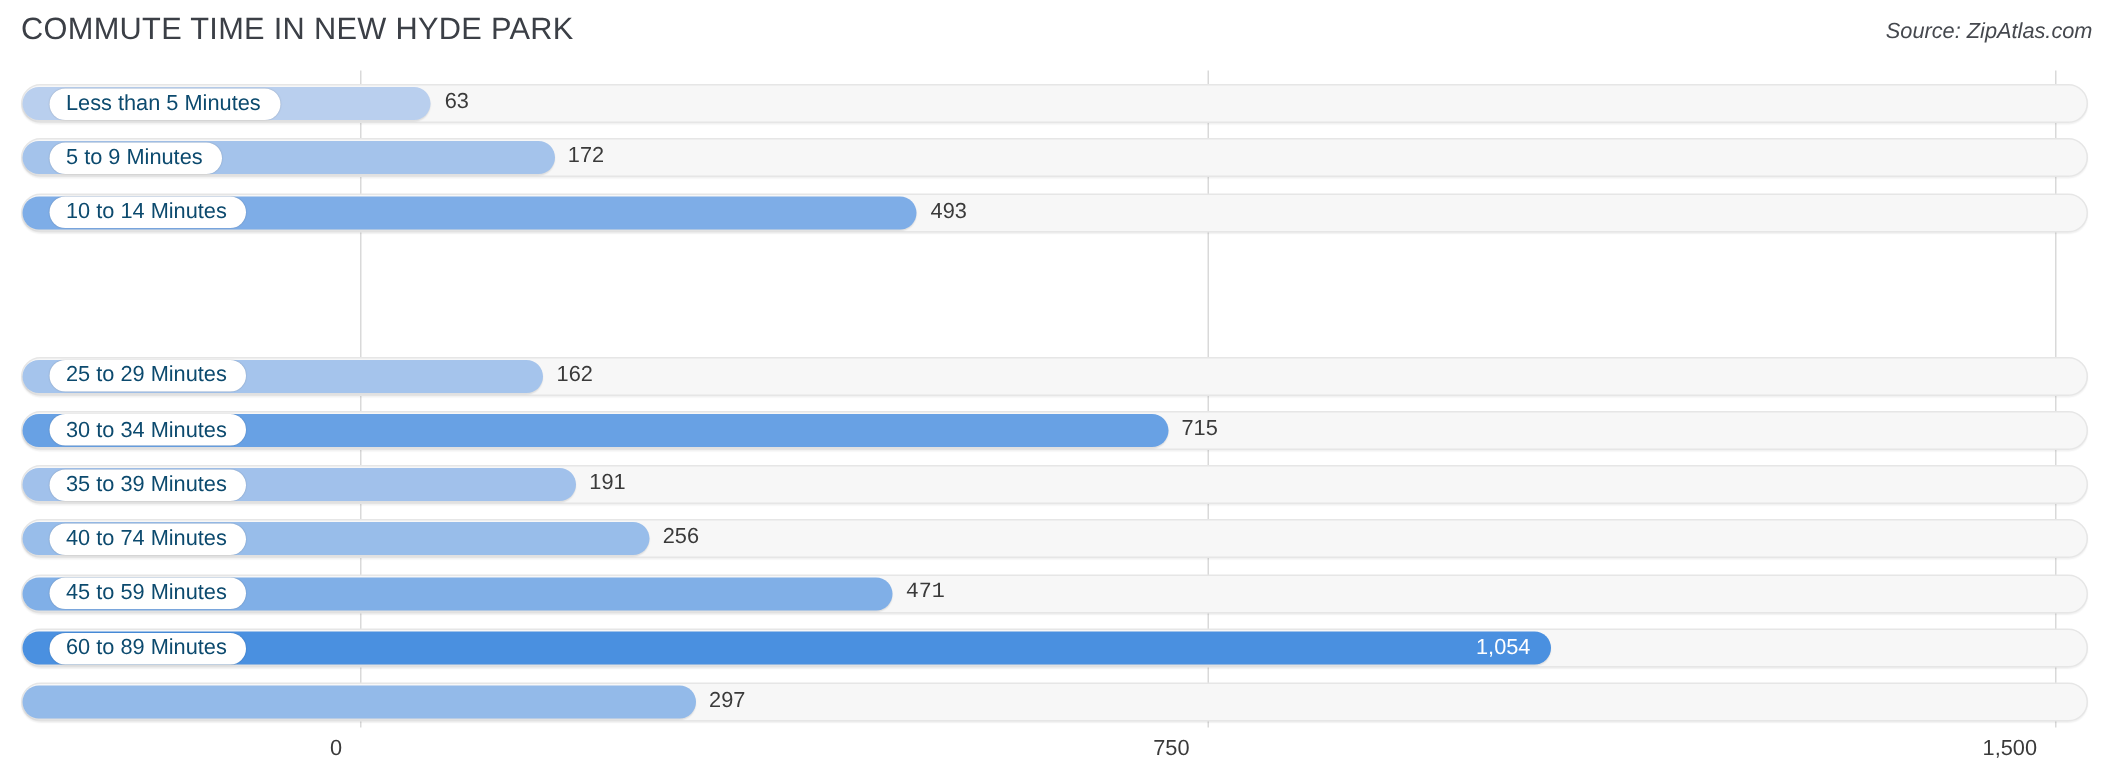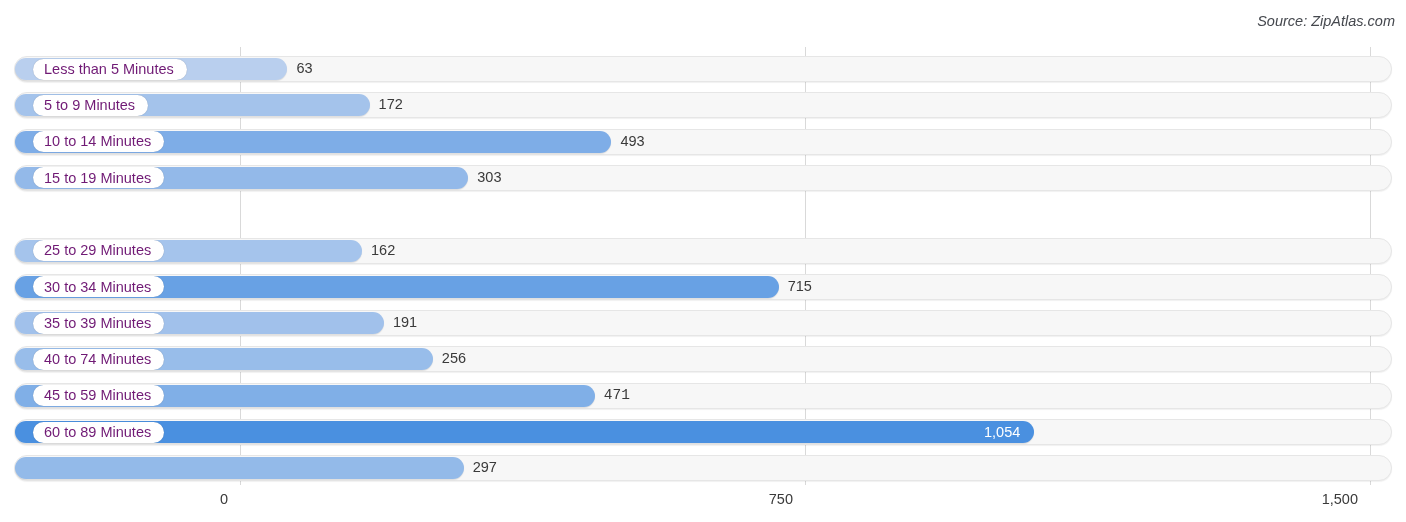--- a/index.html
+++ b/index.html
@@ -94,21 +94,21 @@
     background: #ffffff;
     border-radius: 11px;
     display: flex;
     align-items: center;
     padding: 0 13px 0 11px;
     box-sizing: border-box;
     box-shadow: 0 0 1px rgba(0,0,0,0.25);
   }
   .pill-label {
     font-size: 14.5px;
-    color: #701a75;
+    color: #0c4a6e;
     white-space: nowrap;
     line-height: 1;
   }
   .value-out {
     position: absolute;
     top: 8px;
     font-size: 14.5px;
     color: #3a3a3a;
     white-space: nowrap;
     line-height: 1;
@@ -137,20 +137,21 @@
     color: #3a3a3a;
     white-space: nowrap;
     transform: translateX(-100%);
   }
 </style>
 </head>
 <body>
 
 <div id="chart-root">
 
+  <div id="chart-title">COMMUTE TIME IN NEW HYDE PARK</div>
   <div id="chart-source">Source: ZipAtlas.com</div>
 
   <div id="plot">
       <div class="gridline" style="left: 240px;"></div>
       <div class="gridline" style="left: 805px;"></div>
       <div class="gridline" style="left: 1370px;"></div>
       <div class="row" style="top: 6px;">
         <div class="track"></div>
         <div class="bar" style="width: 272.46px; background: rgb(185, 207, 238);"></div>
         <div class="pill">
@@ -167,28 +168,20 @@
         <div class="value-out" style="left: 378.573px;">172</div>
       </div>
       <div class="row" style="top: 78.6px;">
         <div class="track"></div>
         <div class="bar" style="width: 596.393px; background: rgb(126, 173, 231);"></div>
         <div class="pill">
           <span class="pill-label">10 to 14 Minutes</span>
         </div>
         <div class="value-out" style="left: 620.393px;">493</div>
       </div>
-      <div class="row" style="top: 114.9px;">
-        <div class="track"></div>
-        <div class="bar" style="width: 453.26px; background: rgb(147, 185, 233);"></div>
-        <div class="pill">
-          <span class="pill-label">15 to 19 Minutes</span>
-        </div>
-        <div class="value-out" style="left: 477.26px;">303</div>
-      </div>
       <div class="row" style="top: 187.5px;">
         <div class="track"></div>
         <div class="bar" style="width: 347.04px; background: rgb(165, 196, 236);"></div>
         <div class="pill">
           <span class="pill-label">25 to 29 Minutes</span>
         </div>
         <div class="value-out" style="left: 371.04px;">162</div>
       </div>
       <div class="row" style="top: 223.8px;">
         <div class="track"></div>

